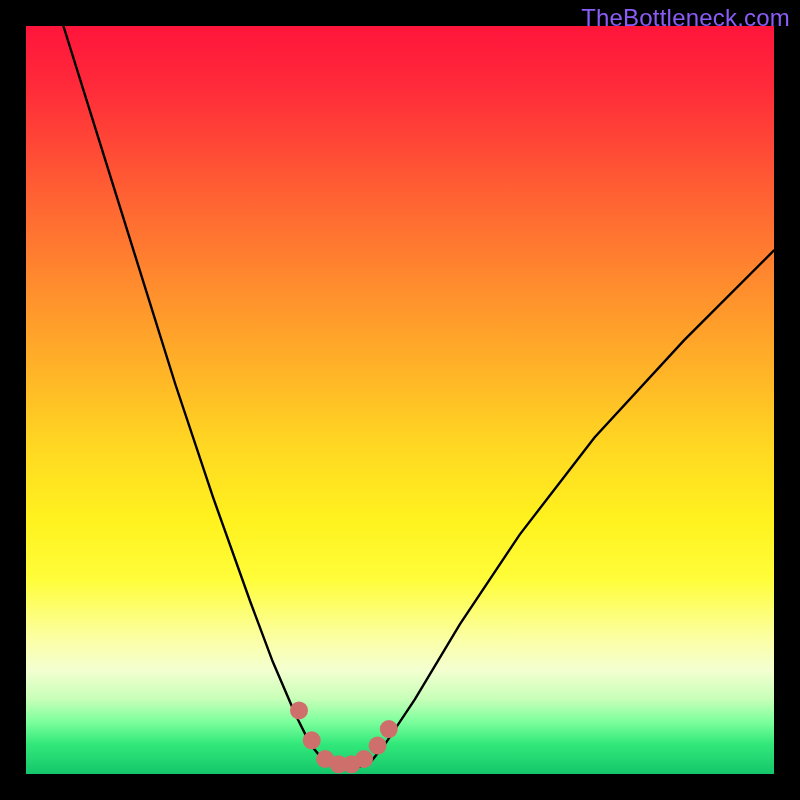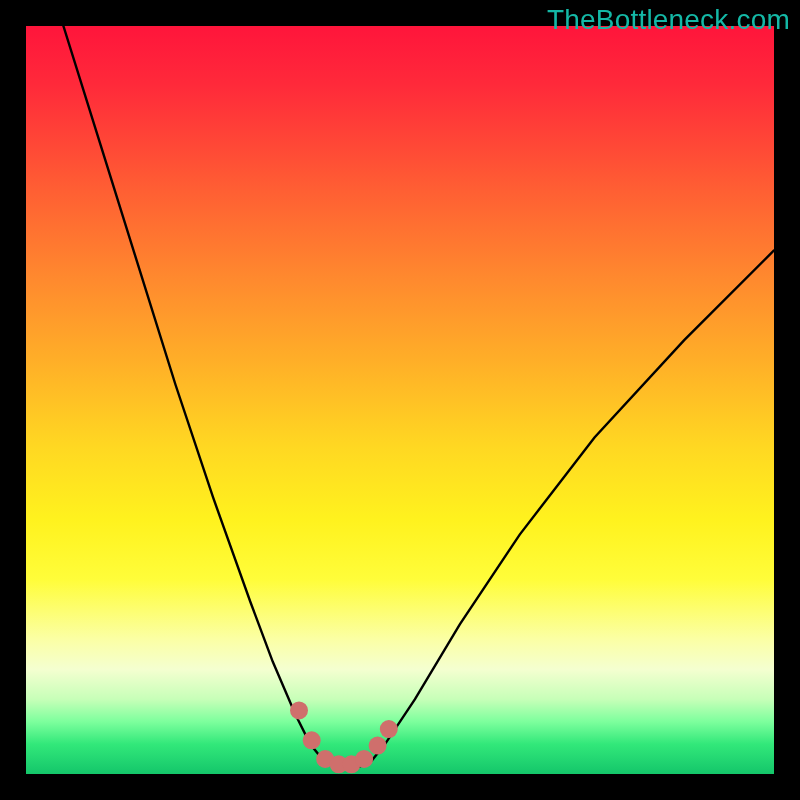--- a/index.html
+++ b/index.html
@@ -42,22 +42,22 @@
       #c7ffb8 90%,
       #7dff9d 93%,
       #32e87a 96%,
       #14c66a 100%
     );
   }
   .watermark {
     position: absolute;
     top: 4px;
     right: 10px;
-    color: #14b8a6;
-    font-size: 28px;
+    color: #8b5cf6;
+    font-size: 24px;
     letter-spacing: 0.2px;
     user-select: none;
   }
   svg.curve {
     position: absolute;
     inset: 0;
   }
 </style>
 </head>
 <body>

